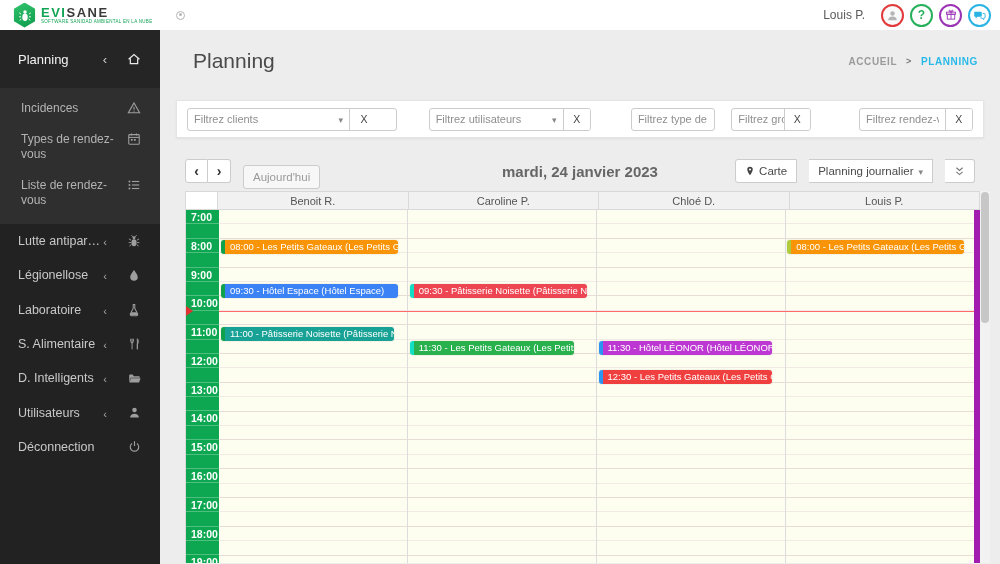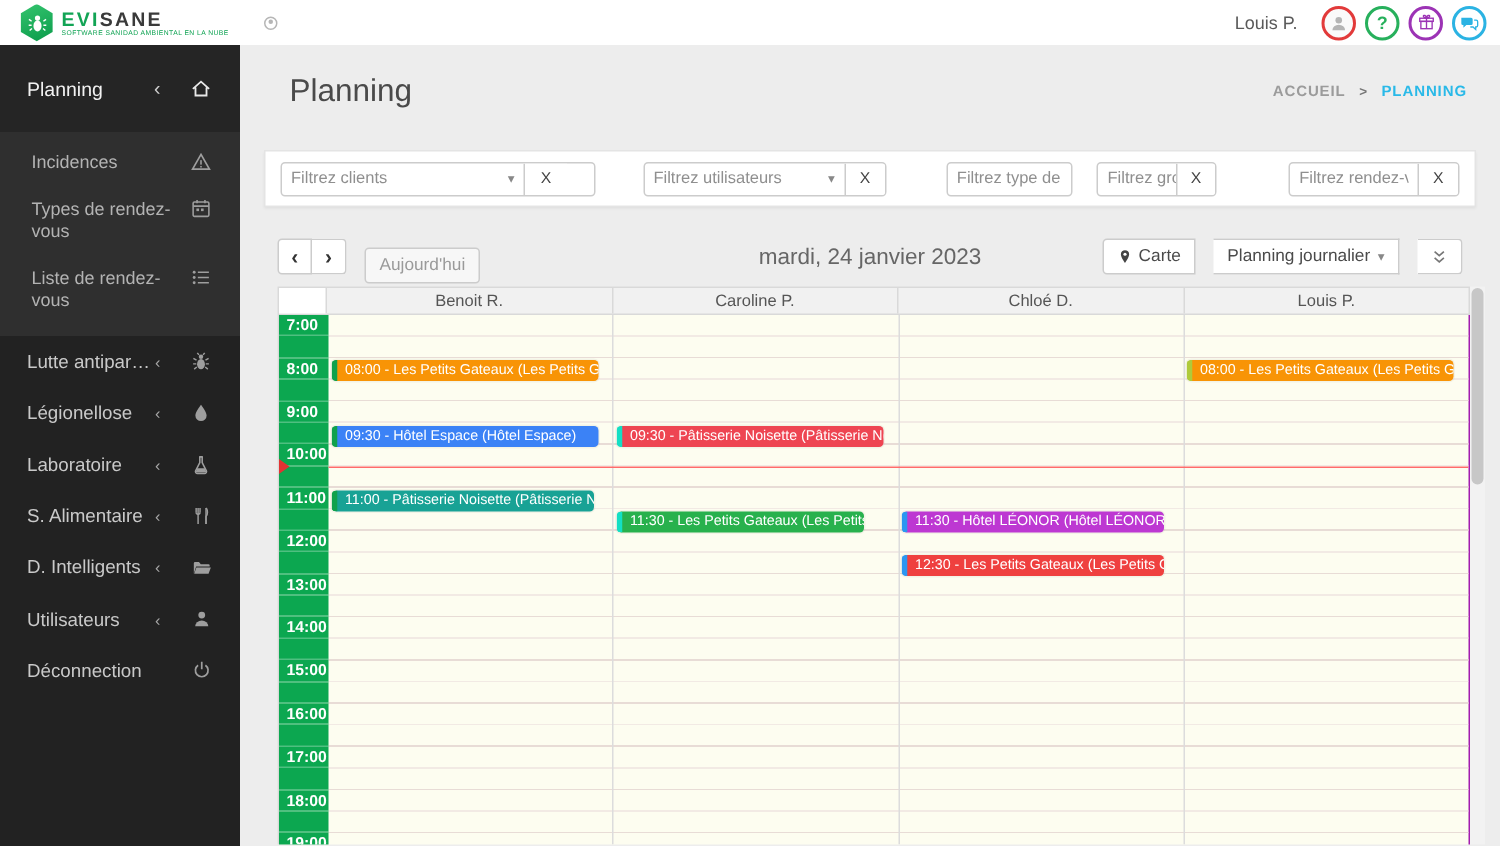--- a/index.html
+++ b/index.html
@@ -82,35 +82,35 @@
     padding:0 9px; cursor:pointer; }
   .btn-group { display:inline-flex; }
   .btn-group .btn { border-radius:0; border-left-width:0; }
   .btn-group .btn:first-child { border-radius:3px 0 0 3px; border-left-width:1px; }
   .btn-group .btn:last-child { border-radius:0 3px 3px 0; }
   .nav-btn { width:23px; justify-content:center; font-weight:bold; color:#333; }
   .prev::after { content:"‹"; font-size:14px; }
   .next::after { content:"›"; font-size:14px; }
   .today-btn { margin-left:12px; color:#9a9a9a; background:#f7f7f7;margin-top:12px; }
   .date-title { position:absolute; left:0; right:0; text-align:center;
-    font-size:15px; color:#666; pointer-events:none; }
+    font-size:15px; color:#666; pointer-events:none;font-weight:bold; }
   .view-group { margin-left:auto; z-index:1;gap:12px; }
   .view-group .btn { gap:4px; }
   .vcaret { margin-left:1px; }
 
   
   .calendar { margin:7px 10px 0 25px; position:relative; height:372px; }
   .cal-table { margin-right:10px; }
   .cal-head { display:flex; height:19px; border:1px solid #d9d9d9; background:#f1f1f1; }
   .corner { width:32px; background:#fff; border-right:1px solid #d9d9d9; }
   .col-head { flex:1; text-align:center; font-size:11px; color:#555; line-height:18px;
     border-right:1px solid #d9d9d9; }
   .col-head:last-child { border-right:none; }
   .cal-body { position:relative; height:353px; overflow:hidden;
-    border-left:1px solid #d9d9d9; border-right:1px solid #a21caf;
+    border-left:1px solid #d9d9d9; border-right:6px solid #a21caf;
     background:var(--cal-bg,#fdfdf0); }
   .cols { position:absolute; left:33px; right:0; top:0; bottom:0; display:flex;
     background:
       repeating-linear-gradient(to bottom, transparent 0, transparent 27.8px, #e8dcd6 27.8px, #e8dcd6 28.8px),
       repeating-linear-gradient(to bottom, transparent 0, transparent 13.4px, #f2eae4 13.4px, #f2eae4 14.4px); }
   .col { flex:1; }
   .col + .col { border-left:1px solid #dcdcdc; }
   .gutter { position:absolute; left:0; top:0; width:33px; }
   .time-cell { height:14.4px; background:var(--brand-green,#0ca750);
     border-bottom:1px solid rgba(255,255,255,.28); color:#fff; font-size:10.5px;

